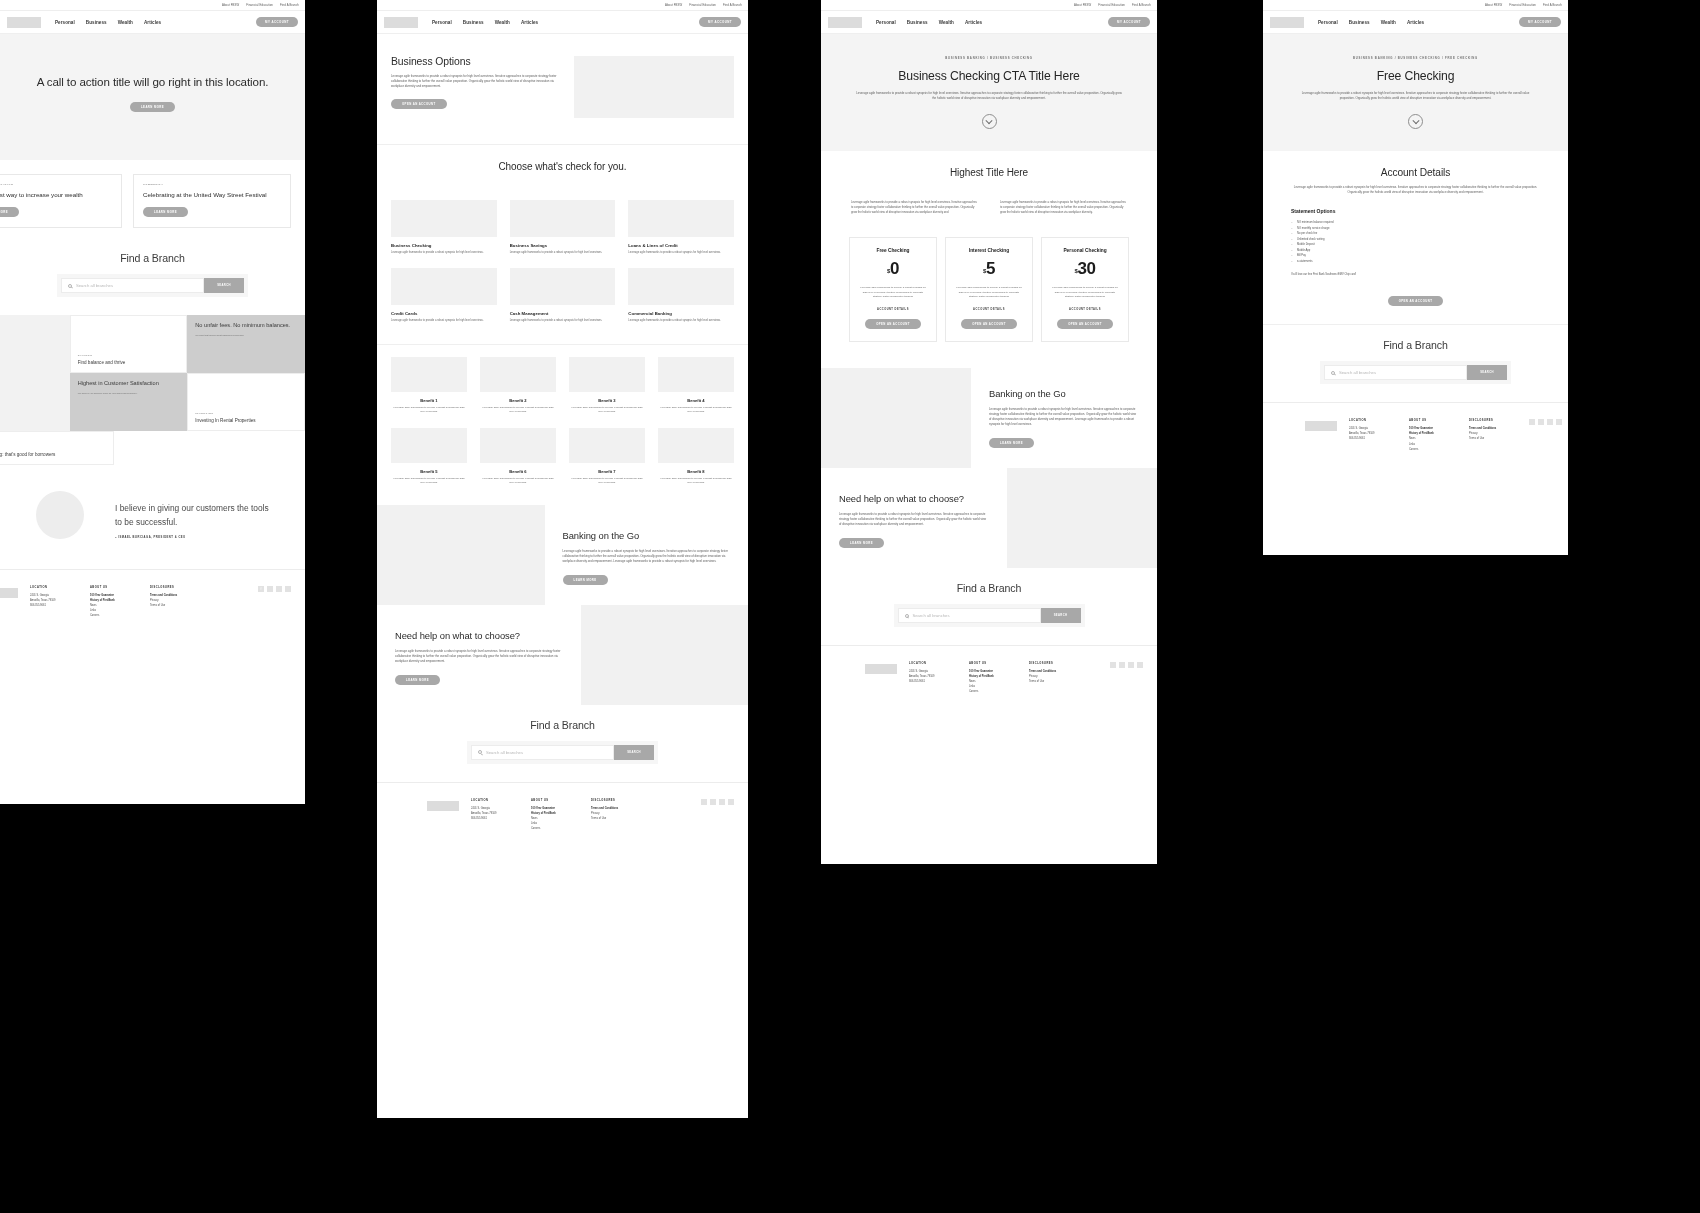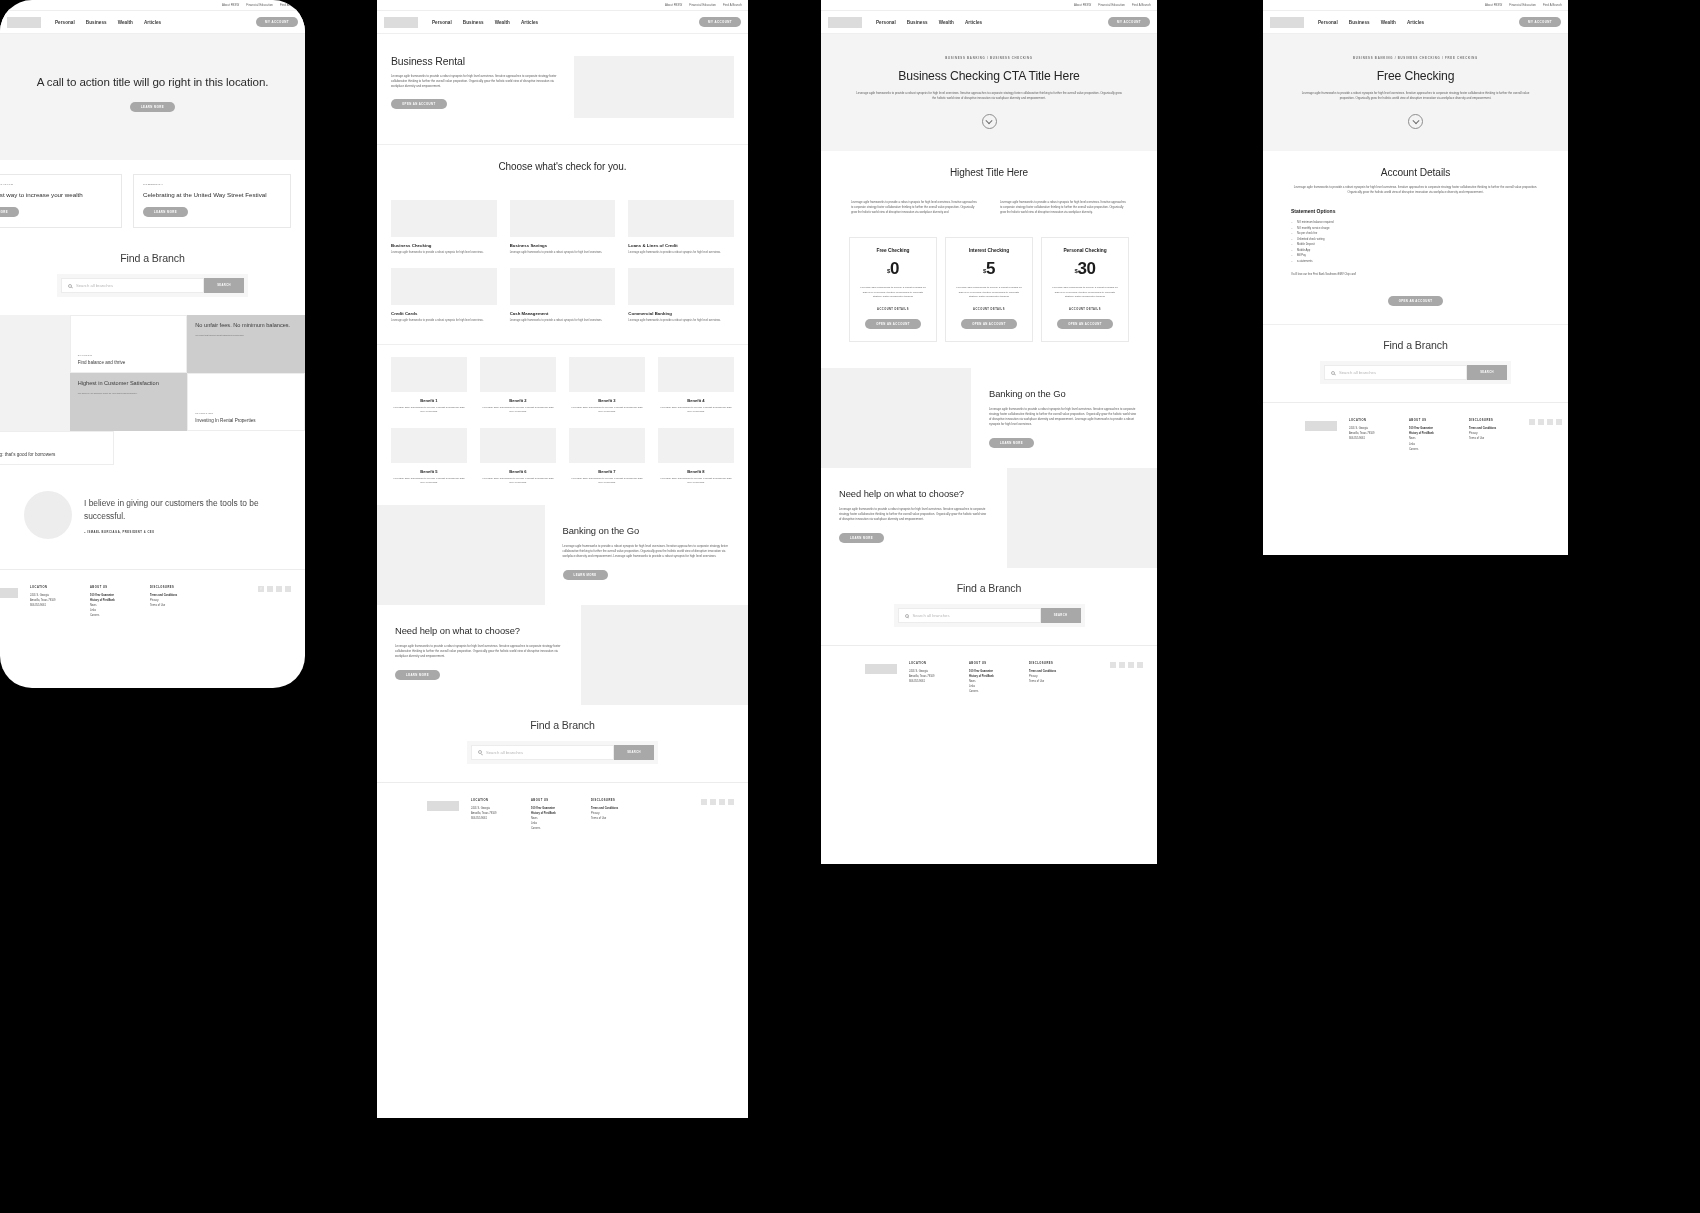--- a/index.html
+++ b/index.html
@@ -1,21 +1,21 @@
 <!DOCTYPE html>
 <html><head>
 <meta charset="utf-8">
 <style>
   * { box-sizing: border-box; margin:0; padding:0; }
   html,body { width:1700px; height:1213px; background:#000; overflow:hidden;
     font-family:"Liberation Sans", sans-serif; }
   .stage { position:relative; width:1700px; height:1213px; background:#000; }
 
   .panel { position:absolute; background:#fff; overflow:hidden; }
-  #panel1 { left:0;    top:0;    width:305px;  height:688px;border-radius:32px; }
+  #panel1 { left:0;    top:0;    width:305px;  height:804px; }
   #panel2 { left:377px; top:0;   width:371px;  height:1118px; }
   #panel3 { left:821px; top:0;   width:336px;  height:864px; }
   #panel4 { left:1263px; top:0;  width:305px;  height:555px; }
 
   
   .utilbar { display:flex; justify-content:flex-end; align-items:center;
     gap:7px; height:11px; padding:0 6px; border-bottom:1px solid #eee;
     font-size:2.8px; letter-spacing:.12px; color:#555; }
   .utilbar span { white-space:nowrap; }
 
@@ -82,22 +82,22 @@
     padding:6px 7px; }
   .mcell.darkbox h4 { font-size:5.6px; font-weight:400; color:#3a3a3a;
     line-height:1.35; }
   .mcell.darkbox p { font-size:2.3px; color:#6e6e6e; margin-top:4px;
     line-height:1.4; }
   .mcell.cap h5 { font-size:4.6px; font-weight:400; color:#3a3a3a;
     line-height:1.3; margin-top:3px; }
   .span2 { grid-row:span 2; }
 
   
-  .quote { display:flex; align-items:center; gap:12px;
-    padding:26px 24px 30px; }
+  .quote { display:flex; align-items:flex-end; gap:31px;
+    padding:26px 36px 30px; }
   .avatar { width:48px; height:48px; border-radius:50%; background:#ededed;
     flex:0 0 auto; }
   .quote blockquote { font-size:8.4px; font-weight:400; color:#4a4a4a;
     line-height:1.62; }
   .quote cite { display:block; font-style:normal; font-size:2.7px;
     font-weight:700; letter-spacing:.5px; color:#3a3a3a; margin-top:7px;
     text-transform:uppercase; }
 
   
   .footer { border-top:1px solid #ececec; padding:16px 14px 20px;
@@ -137,21 +137,21 @@
   
   .bgrid { display:grid; grid-template-columns:repeat(4,1fr);
     gap:14px 13px; padding:12px 14px 8px; }
   .bcard .ph { background:#f1f1f1; height:35px; }
   .bcard h4 { font-size:4.1px; font-weight:700; color:#222; margin-top:6px;
     text-align:center; }
   .bcard p { font-size:2.5px; color:#666; line-height:1.62; margin-top:3px;
     text-align:center; }
 
   
-  .altsplit { display:flex; }
+  .altsplit { display:flex;align-items:flex-end; }
   .altsplit .imgside { flex:1; background:#f1f1f1; min-height:100px; }
   .altsplit .txtside { flex:1; padding:20px 18px; }
   .altsplit h2 { font-size:9.4px; font-weight:400; color:#2b2b2b;
     line-height:1.3; letter-spacing:-.06px; }
   .altsplit .pill { margin-top:11px; }
 
   
   .chero { background:#f4f4f4; text-align:center; padding:22px 34px 22px; }
   .crumb { font-size:2.8px; font-weight:700; letter-spacing:.75px;
     color:#6f6f6f; text-transform:uppercase; }
@@ -329,21 +329,21 @@
         <span>Personal</span>
         <span>Business</span>
         <span>Wealth</span>
         <span>Articles</span>
       </div>
       <div class="acct-btn">MY ACCOUNT</div>
     </div>
 
     <div class="splithero">
       <div class="txt">
-        <h1>Business Rental</h1>
+        <h1>Business Options</h1>
         <p class="body-sm">Leverage agile frameworks to provide a robust synopsis for high level overviews. Iterative approaches to corporate strategy foster collaborative thinking to further the overall value proposition. Organically grow the holistic world view of disruptive innovation via workplace diversity and empowerment.</p>
         <div class="pill">OPEN AN ACCOUNT</div>
       </div>
       <div class="imgbox"></div>
     </div>
     <div class="hr"></div>
 
     <div class="sect">
       <div class="sect-title">Choose what's check for you.</div>
     </div>

